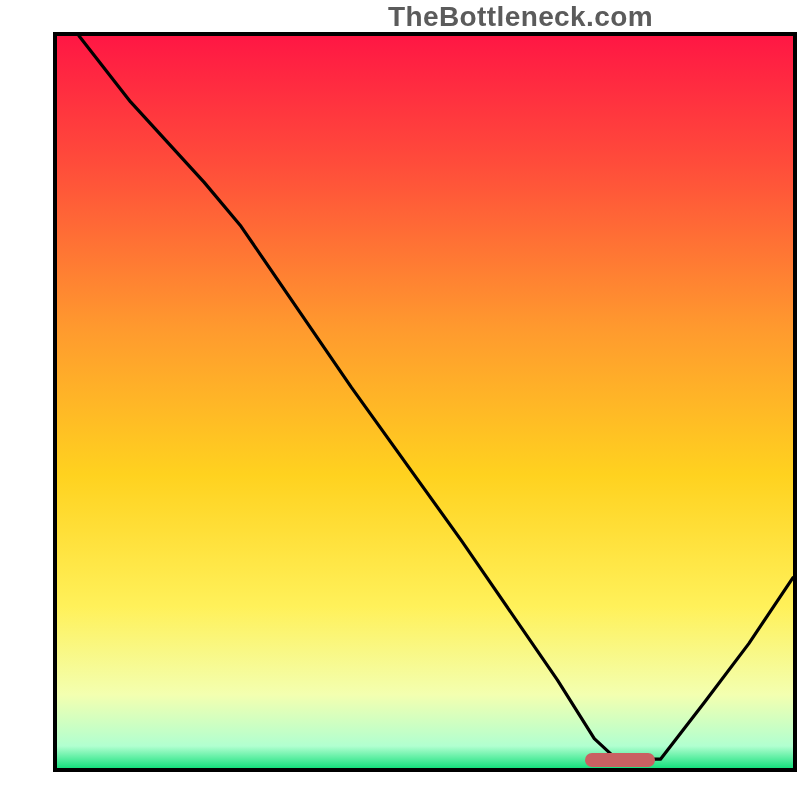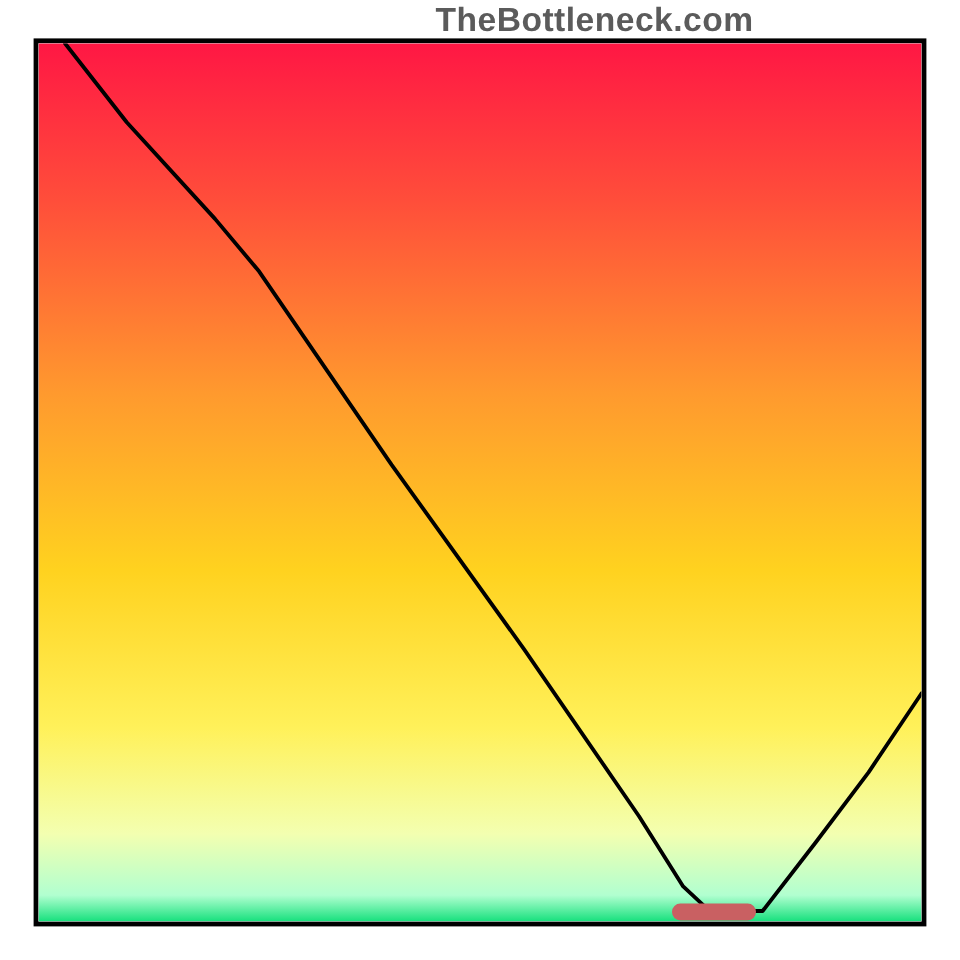--- a/index.html
+++ b/index.html
@@ -8,20 +8,21 @@
     width: 800px;
     height: 800px;
     background: #ffffff;
     font-family: Arial, Helvetica, sans-serif;
     overflow: hidden;
   }
   .frame {
     position: relative;
     width: 636px;
     height: 800px;
+    margin-left: 25px;
   }
   .watermark {
     position: absolute;
     top: 1px;
     right: 8px;
     font-size: 28px;
     font-weight: 600;
     color: #5b5b5b;
     letter-spacing: 0.4px;
   }

